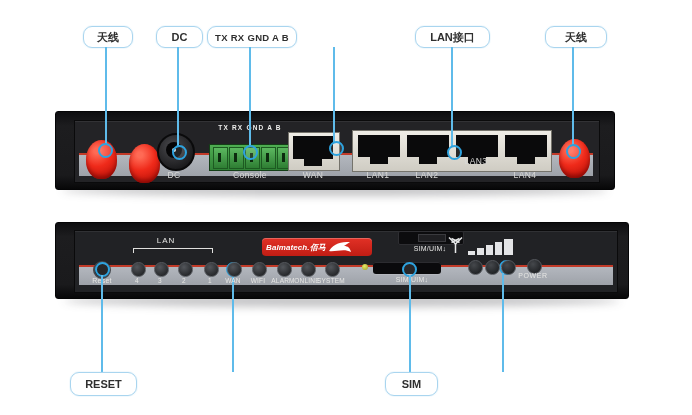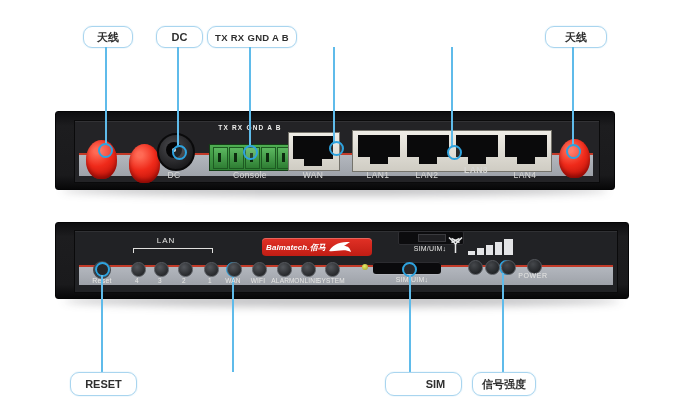--- a/index.html
+++ b/index.html
@@ -165,39 +165,39 @@
     <div class="co-line" style="left: 105px; top: 47px; height: 97px;"></div>
     <div class="co-circle" style="left: 98px; top: 143px;"></div>
     <div class="co-box" style="left: 156px; top: 26px; width: 45px;">DC</div>
     <div class="co-line" style="left: 177px; top: 47px; height: 99px;"></div>
     <div class="co-circle" style="left: 172px; top: 145px;"></div>
     <div class="co-box small" style="left: 207px; top: 26px; width: 88px;">TX RX GND A B</div>
     <div class="co-line" style="left: 249px; top: 47px; height: 99px;"></div>
     <div class="co-circle" style="left: 243px; top: 145px;"></div>
     <div class="co-line" style="left: 333px; top: 47px; height: 95px;"></div>
     <div class="co-circle" style="left: 329px; top: 141px;"></div>
+    <div class="co-box" style="left: 415px; top: 26px; width: 73px;">LAN接口</div>
     <div class="co-line" style="left: 451px; top: 47px; height: 99px;"></div>
     <div class="co-circle" style="left: 447px; top: 145px;"></div>
     <div class="co-box" style="left: 545px; top: 26px; width: 60px;">天线</div>
     <div class="co-line" style="left: 572px; top: 47px; height: 98px;"></div>
     <div class="co-circle" style="left: 566px; top: 144px;"></div>
     <div class="co-circle" style="left: 95px; top: 262px;"></div>
     <div class="co-line" style="left: 101px; top: 275px; height: 97px;"></div>
     <div class="co-box" style="left: 70px; top: 372px; width: 65px; height: 22px;">RESET</div>
     <div class="co-circle" style="left: 226px; top: 262px;"></div>
     <div class="co-line" style="left: 232px; top: 275px; height: 97px;"></div>
     <div class="co-circle" style="left: 402px; top: 262px;"></div>
     <div class="co-line" style="left: 409px; top: 275px; height: 97px;"></div>
-    <div class="co-box" style="left: 385px; top: 372px; width: 51px; height: 22px; padding-left: 24px;">SIM</div>
+    <div class="co-box" style="left: 385px; top: 372px; width: 51px; height: 22px;">SIM</div>
     <div class="co-circle" style="left: 499px; top: 260px;"></div>
     <div class="co-line" style="left: 502px; top: 273px; height: 99px;"></div>
-    <div class="co-box" style="left: 472px; top: 372px; width: 62px; height: 22px;">信号强度</div>
     <div class="portlabel" style="left: 350px; top: 170px; width: 56px;">LAN1</div>
     <div class="portlabel" style="left: 399px; top: 170px; width: 56px;">LAN2</div>
-    <div class="portlabel" style="left: 448px; top: 165px; width: 56px; font-weight: bold;">LAN3</div>
+    <div class="portlabel" style="left: 448px; top: 156px; width: 56px;">LAN3</div>
     <div class="portlabel" style="left: 497px; top: 170px; width: 56px;">LAN4</div>
     <div class="led" style="left: 130.5px; top: 261.5px;"></div>
     <div class="flabel" style="left: 121px; top: 277px; width: 32px;">4</div>
     <div class="led" style="left: 153.5px; top: 261.5px;"></div>
     <div class="flabel" style="left: 144px; top: 277px; width: 32px;">3</div>
     <div class="led" style="left: 177.5px; top: 261.5px;"></div>
     <div class="flabel" style="left: 168px; top: 277px; width: 32px;">2</div>
     <div class="led" style="left: 203.5px; top: 261.5px;"></div>
     <div class="flabel" style="left: 194px; top: 277px; width: 32px;">1</div>
     <div class="led" style="left: 226.5px; top: 261.5px;"></div>

